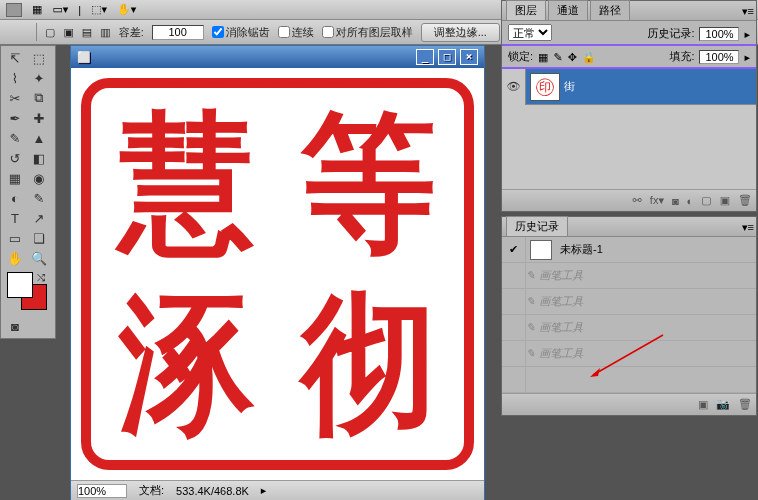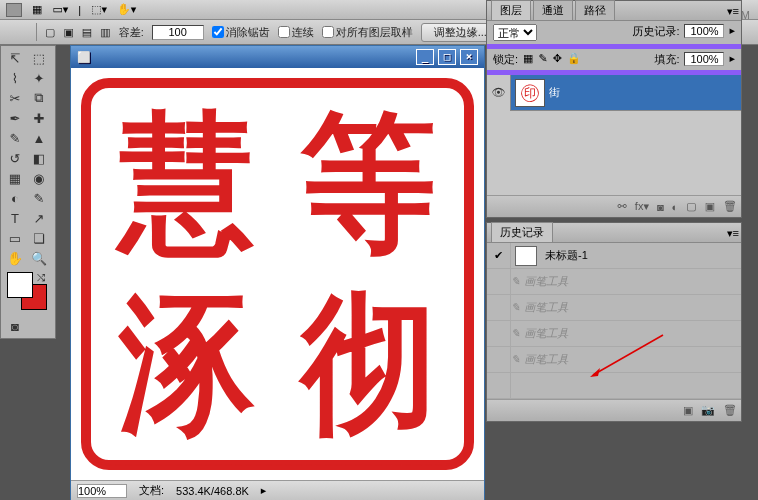--- a/index.html
+++ b/index.html
@@ -21,27 +21,27 @@
 .docwin .title{height:22px;background:linear-gradient(#6b9fd8,#2b5fa5);color:#fff;display:flex;align-items:center;padding:0 6px;gap:4px;font-weight:bold;text-shadow:1px 1px 0 #003}
 .docwin .title .sp{flex:1}
 .docwin .title .wbtn{width:18px;height:16px;background:#4a7fc5;border:1px solid #fff;color:#fff;text-align:center;line-height:14px;font-family:monospace}
 .canvas{width:413px;height:412px;background:#fff;position:relative;overflow:hidden}
 .seal{position:absolute;inset:10px;border:10px solid #d82020;border-radius:28px}
 .seal::before{content:"";position:absolute;inset:-6px;border:2px dashed rgba(216,32,32,.3);border-radius:24px}
 .grid{position:absolute;inset:8px;display:grid;grid-template:1fr 1fr/1fr 1fr;gap:6px}
 .grid .ch{display:flex;align-items:center;justify-content:center;font-family:"KaiTi","STKaiti",serif;color:#d82020;font-size:150px;font-weight:900;line-height:1;transform:scaleX(.9)}
 .status{height:20px;background:linear-gradient(#ddd,#c4c4c4);border-top:1px solid #999;display:flex;align-items:center;padding:0 6px;gap:12px}
 .status input{width:50px;border:1px solid #999}
-.rpan{position:absolute;right:16px;top:0;width:256px;height:500px}
+.rpan{position:absolute;right:1px;top:0;width:256px;height:500px}
 .panel{background:#b8b8b8;border:1px solid #666;margin-bottom:4px}
 .ptabs{height:20px;background:linear-gradient(#c8c8c8,#afafaf);display:flex;align-items:flex-end;padding:0 4px;border-bottom:1px solid #888}
 .ptab{padding:2px 8px;border:1px solid #888;border-bottom:none;background:#b8b8b8;margin-right:2px}
 .ptab.act{background:#c8c8c8}
 .ptab.close{margin-left:auto;width:14px;text-align:center;border:none;background:none}
-.prow{display:flex;align-items:flex-start;padding:3px 6px;gap:5px;border-bottom:5px solid #8b5cf6}
+.prow{display:flex;align-items:flex-end;padding:3px 6px;gap:5px;border-bottom:2px solid #8b5cf6}
 .prow select{height:17px;font-size:11px}
 .prow .pct{width:40px;border:1px inset #999;text-align:center;background:#fff}
 .layer{display:flex;align-items:center;height:36px;background:#3670b5;color:#fff;border-bottom:1px solid #888}
 .layer .eye{width:24px;height:36px;background:#c8c8c8;color:#333;display:flex;align-items:center;justify-content:center;border-right:1px solid #888}
 .layer .thumb{width:30px;height:28px;background:#fff;margin:0 4px;border:1px solid #555;position:relative}
 .layer .thumb::after{content:"㊞";position:absolute;inset:0;display:flex;align-items:center;justify-content:center;color:#d82020;font-size:20px}
 .lfoot{height:22px;background:linear-gradient(#c8c8c8,#afafaf);border-top:1px solid #999;display:flex;align-items:center;justify-content:flex-end;padding:0 4px;gap:8px;color:#555}
 .hist{max-height:160px;overflow:hidden}
 .hrow{display:flex;align-items:center;height:26px;border-bottom:1px solid #aaa;padding:0}
 .hrow .hslot{width:24px;height:26px;border-right:1px solid #aaa;display:flex;align-items:center;justify-content:center}

